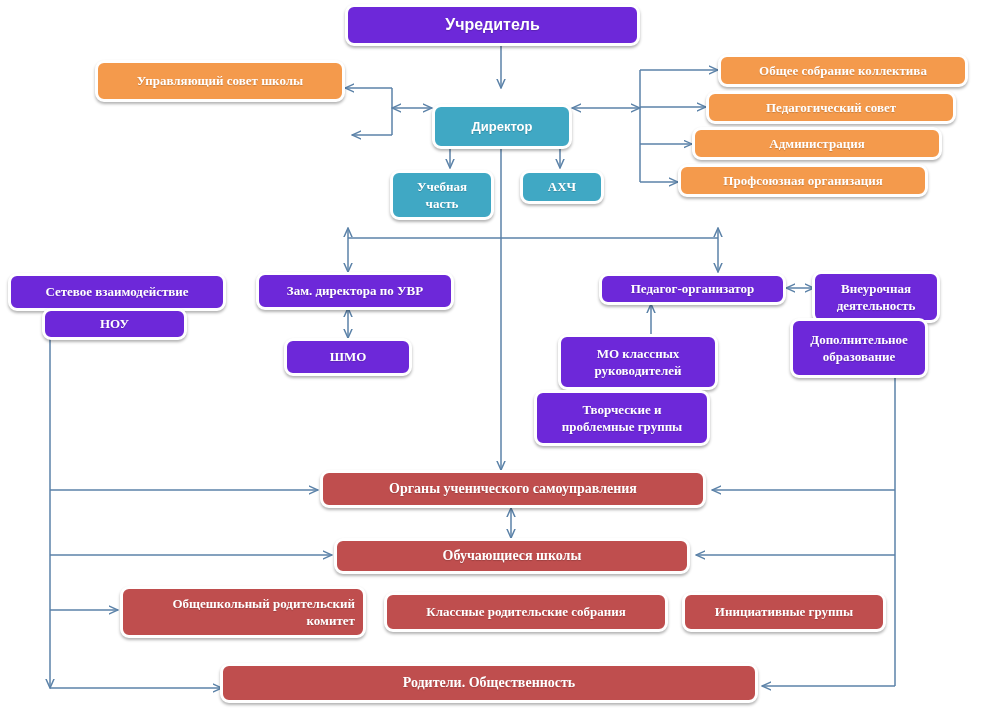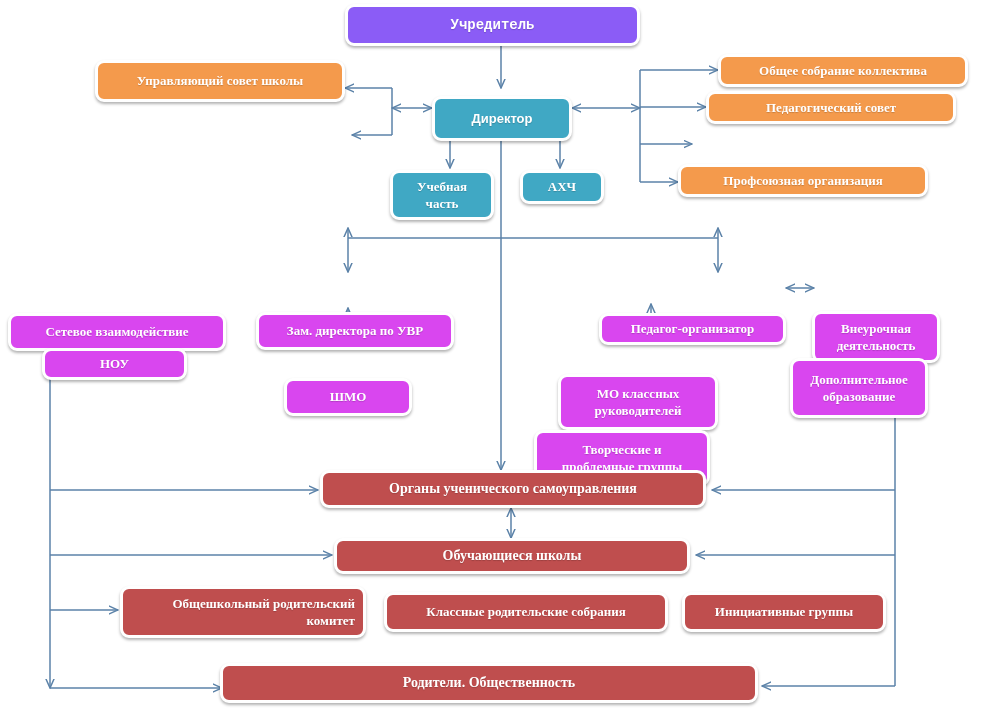--- a/index.html
+++ b/index.html
@@ -12,25 +12,25 @@
     display:flex;align-items:center;justify-content:center;text-align:center;
     border-radius:9px;
     color:#ffffff;
     line-height:1.32;
     padding:3px 8px;
     border:3px solid #ffffff;
     box-shadow:0 2px 3px rgba(0,0,0,0.30);
     font-weight:bold;
     text-shadow:0 1px 1px rgba(0,0,0,0.18);
   }
-  .purple{background:#8b5cf6;font-family:Liberation Mono, monospace;font-size:14px;}
+  .purple{background:#6d28d9;font-family:Liberation Sans, sans-serif;font-size:16px;}
   .teal{background:#40a8c4;font-family:"Liberation Sans",sans-serif;}
   .teal.serif{font-family:"Liberation Serif",serif;}
   .orange{background:#f49a4c;}
-  .green{background:#d946ef;margin-top:40px;}
+  .green{background:#6d28d9;}
   .red{background:#bf4e4e;text-align:right;}
   .f14{font-size:14px;}
   .f13{font-size:13px;}
 </style>
 </head>
 <body>
 
 <div id="canvas">
 
   <svg id="wires" viewBox="0 0 995 710" xmlns="http://www.w3.org/2000/svg">
@@ -85,29 +85,30 @@
       <line x1="895" y1="378" x2="895" y2="686"></line>
       <line x1="895" y1="490" x2="712" y2="490" marker-end="url(#ar)"></line>
       <line x1="895" y1="555" x2="696" y2="555" marker-end="url(#ar)"></line>
       <line x1="895" y1="686" x2="762" y2="686" marker-end="url(#ar)"></line>
 
     </g>
   </svg>
 
   <div class="node purple" style="left:345px;top:4px;width:295px;height:42px;">Учредитель</div>
 
-  <div class="node teal f13" style="left:432px;top:96px;width:140px;height:45px;">Директор</div>
+  <div class="node teal f13" style="left:432px;top:104px;width:140px;height:45px;">Директор</div>
 
   <div class="node orange f13" style="left:95px;top:60px;width:250px;height:42px;">Управляющий совет школы</div>
 
 
   <div class="node orange f13" style="left:718px;top:54px;width:250px;height:33px;">Общее собрание коллектива</div>
 
   <div class="node orange f13" style="left:706px;top:91px;width:250px;height:33px;">Педагогический совет</div>
 
+  <div class="node orange f13" style="left:692px;top:127px;width:250px;height:33px;">Администрация</div>
 
   <div class="node orange f13" style="left:678px;top:164px;width:250px;height:33px;text-align:right;">Профсоюзная организация</div>
 
   <div class="node teal serif f13" style="left:390px;top:170px;width:104px;height:50px;">Учебная часть</div>
 
   <div class="node teal serif f13" style="left:520px;top:170px;width:84px;height:34px;">АХЧ</div>
 
   <div class="node green f13" style="left:8px;top:273px;width:218px;height:38px;">Сетевое взаимодействие</div>
 
   <div class="node green f13" style="left:42px;top:308px;width:145px;height:32px;">НОУ</div>

